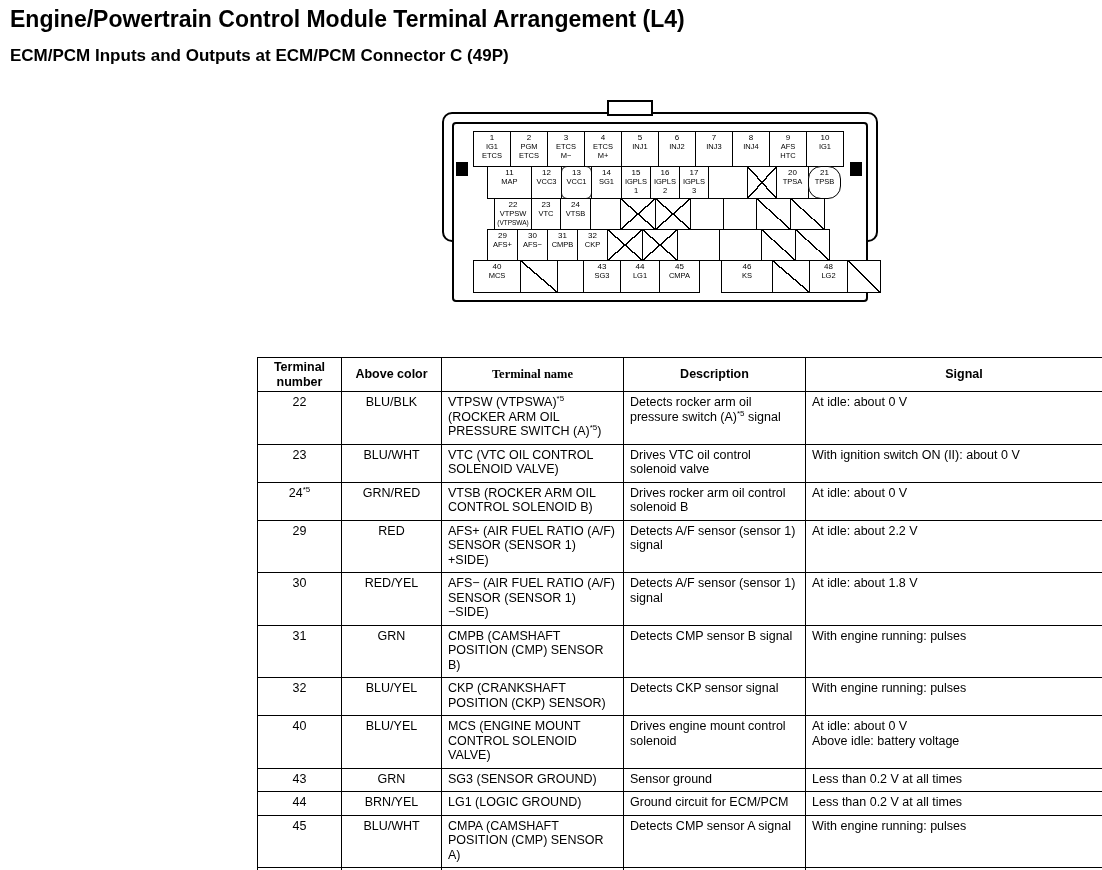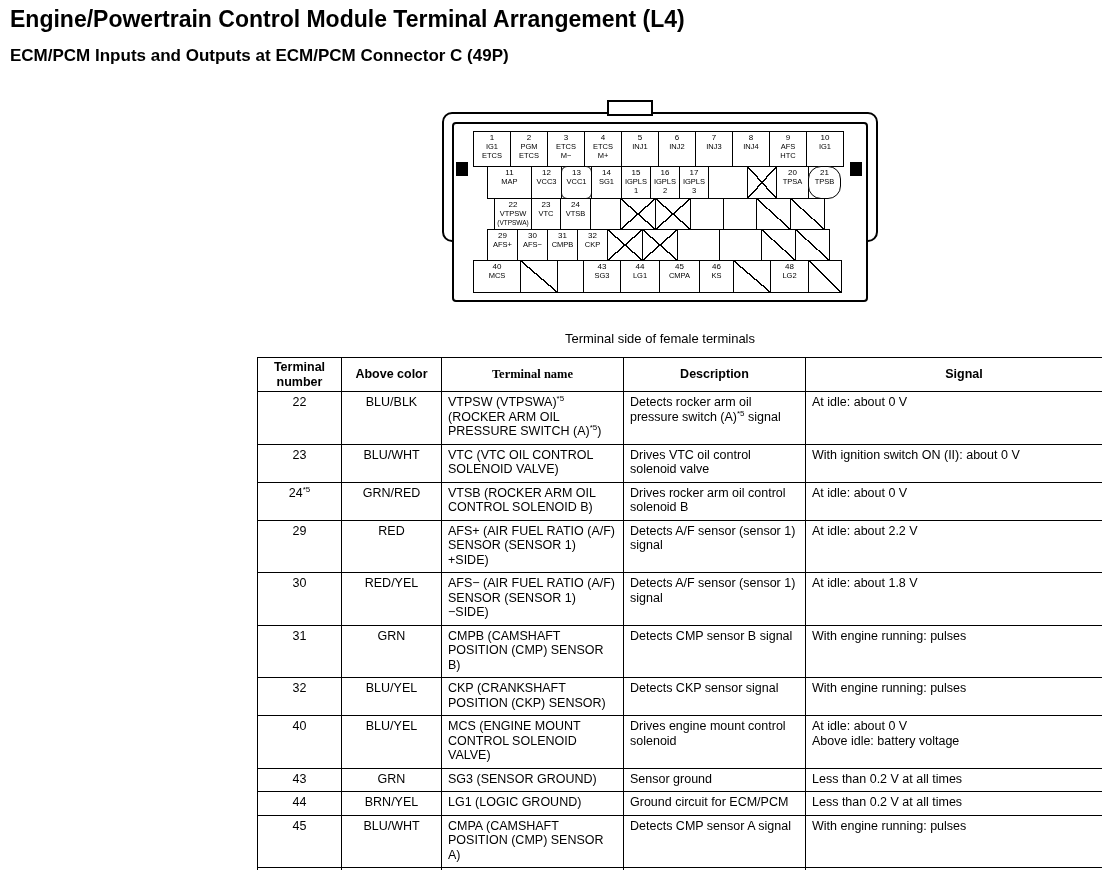--- a/index.html
+++ b/index.html
@@ -217,33 +217,32 @@
             <div class="pin-label">SG3</div>
           </div>
           <div class="pin-cell" style="width: 40px;">
             <div class="pin-num">44</div>
             <div class="pin-label">LG1</div>
           </div>
           <div class="pin-cell" style="width: 41px;">
             <div class="pin-num">45</div>
             <div class="pin-label">CMPA</div>
           </div>
-          <div class="pin-cell" style="width: 35px;">
+          <div class="pin-cell" style="width: 52px; margin-left: 22px;">
             <div class="pin-num">46</div>
             <div class="pin-label">KS</div>
           </div>
           <div class="pin-cell slash" style="width: 38px;"></div>
           <div class="pin-cell" style="width: 39px;">
             <div class="pin-num">48</div>
             <div class="pin-label">LG2</div>
           </div>
           <div class="pin-cell slash" style="width: 34px;"></div>
         </div>
       </div>
-    <div class="conn-caption">Terminal side of female terminals</div>
   </div>
 
   <div class="table-wrap">
     <table>
       <thead>
         <tr id="thead-row">
             <th>Terminal
 number</th>
             <th>Above color</th>
             <th>Terminal name</th>

